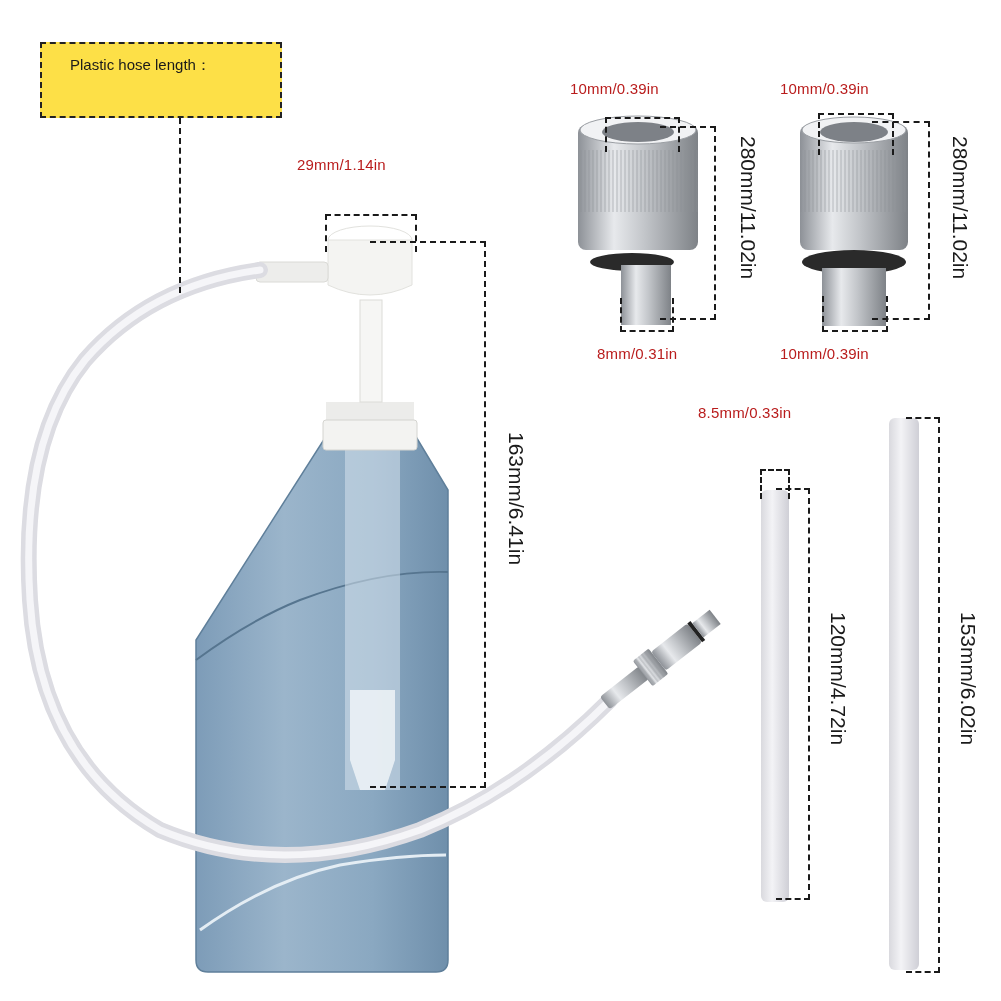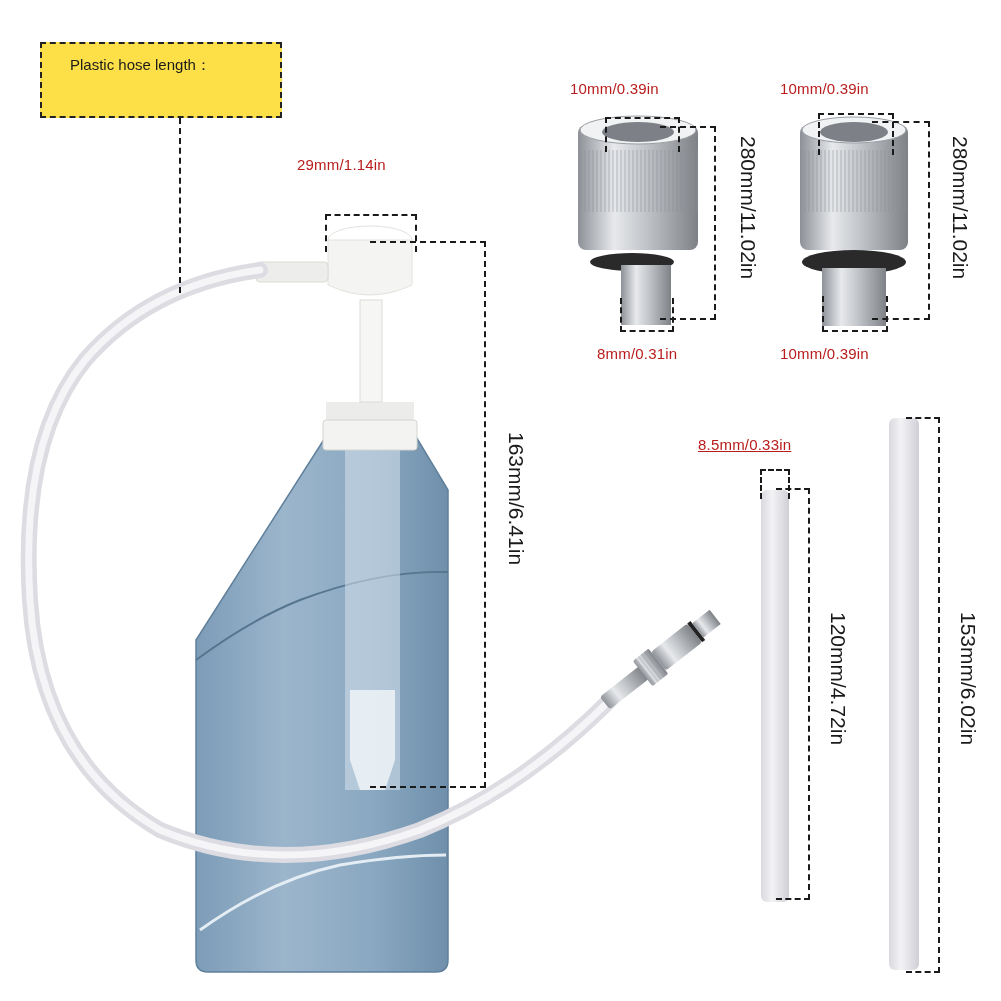--- a/index.html
+++ b/index.html
@@ -112,18 +112,18 @@
 <div class="dash-box" style="left:620px; top:298px; width:54px; height:34px; border-top:none;"></div>
 <div class="label" style="left:574px; top:345px;margin-left:23px;">8mm/0.31in</div>
 
 <div class="label" style="left:780px; top:80px;">10mm/0.39in</div>
 <div class="dash-box" style="left:818px; top:113px; width:76px; height:42px; border-bottom:none;"></div>
 <div class="dash-box" style="left:872px; top:121px; width:58px; height:199px; border-left:none;"></div>
 <div class="vlabel" style="left:972px; top:136px;">280mm/11.02in</div>
 <div class="dash-box" style="left:822px; top:296px; width:66px; height:36px; border-top:none;"></div>
 <div class="label" style="left:780px; top:345px;">10mm/0.39in</div>
 
-<div class="label" style="left:698px; top:436px;text-decoration:underline;">8.5mm/0.33in</div>
+<div class="label" style="left:698px; top:404px;">8.5mm/0.33in</div>
 <div class="dash-box" style="left:760px; top:469px; width:30px; height:30px; border-bottom:none;"></div>
 <div class="dash-box" style="left:776px; top:488px; width:34px; height:412px; border-left:none;"></div>
 <div class="vlabel" style="left:850px; top:612px;">120mm/4.72in</div>
 <div class="dash-box" style="left:906px; top:417px; width:34px; height:556px; border-left:none;"></div>
 <div class="vlabel" style="left:980px; top:612px;">153mm/6.02in</div>
 
 </body></html>

